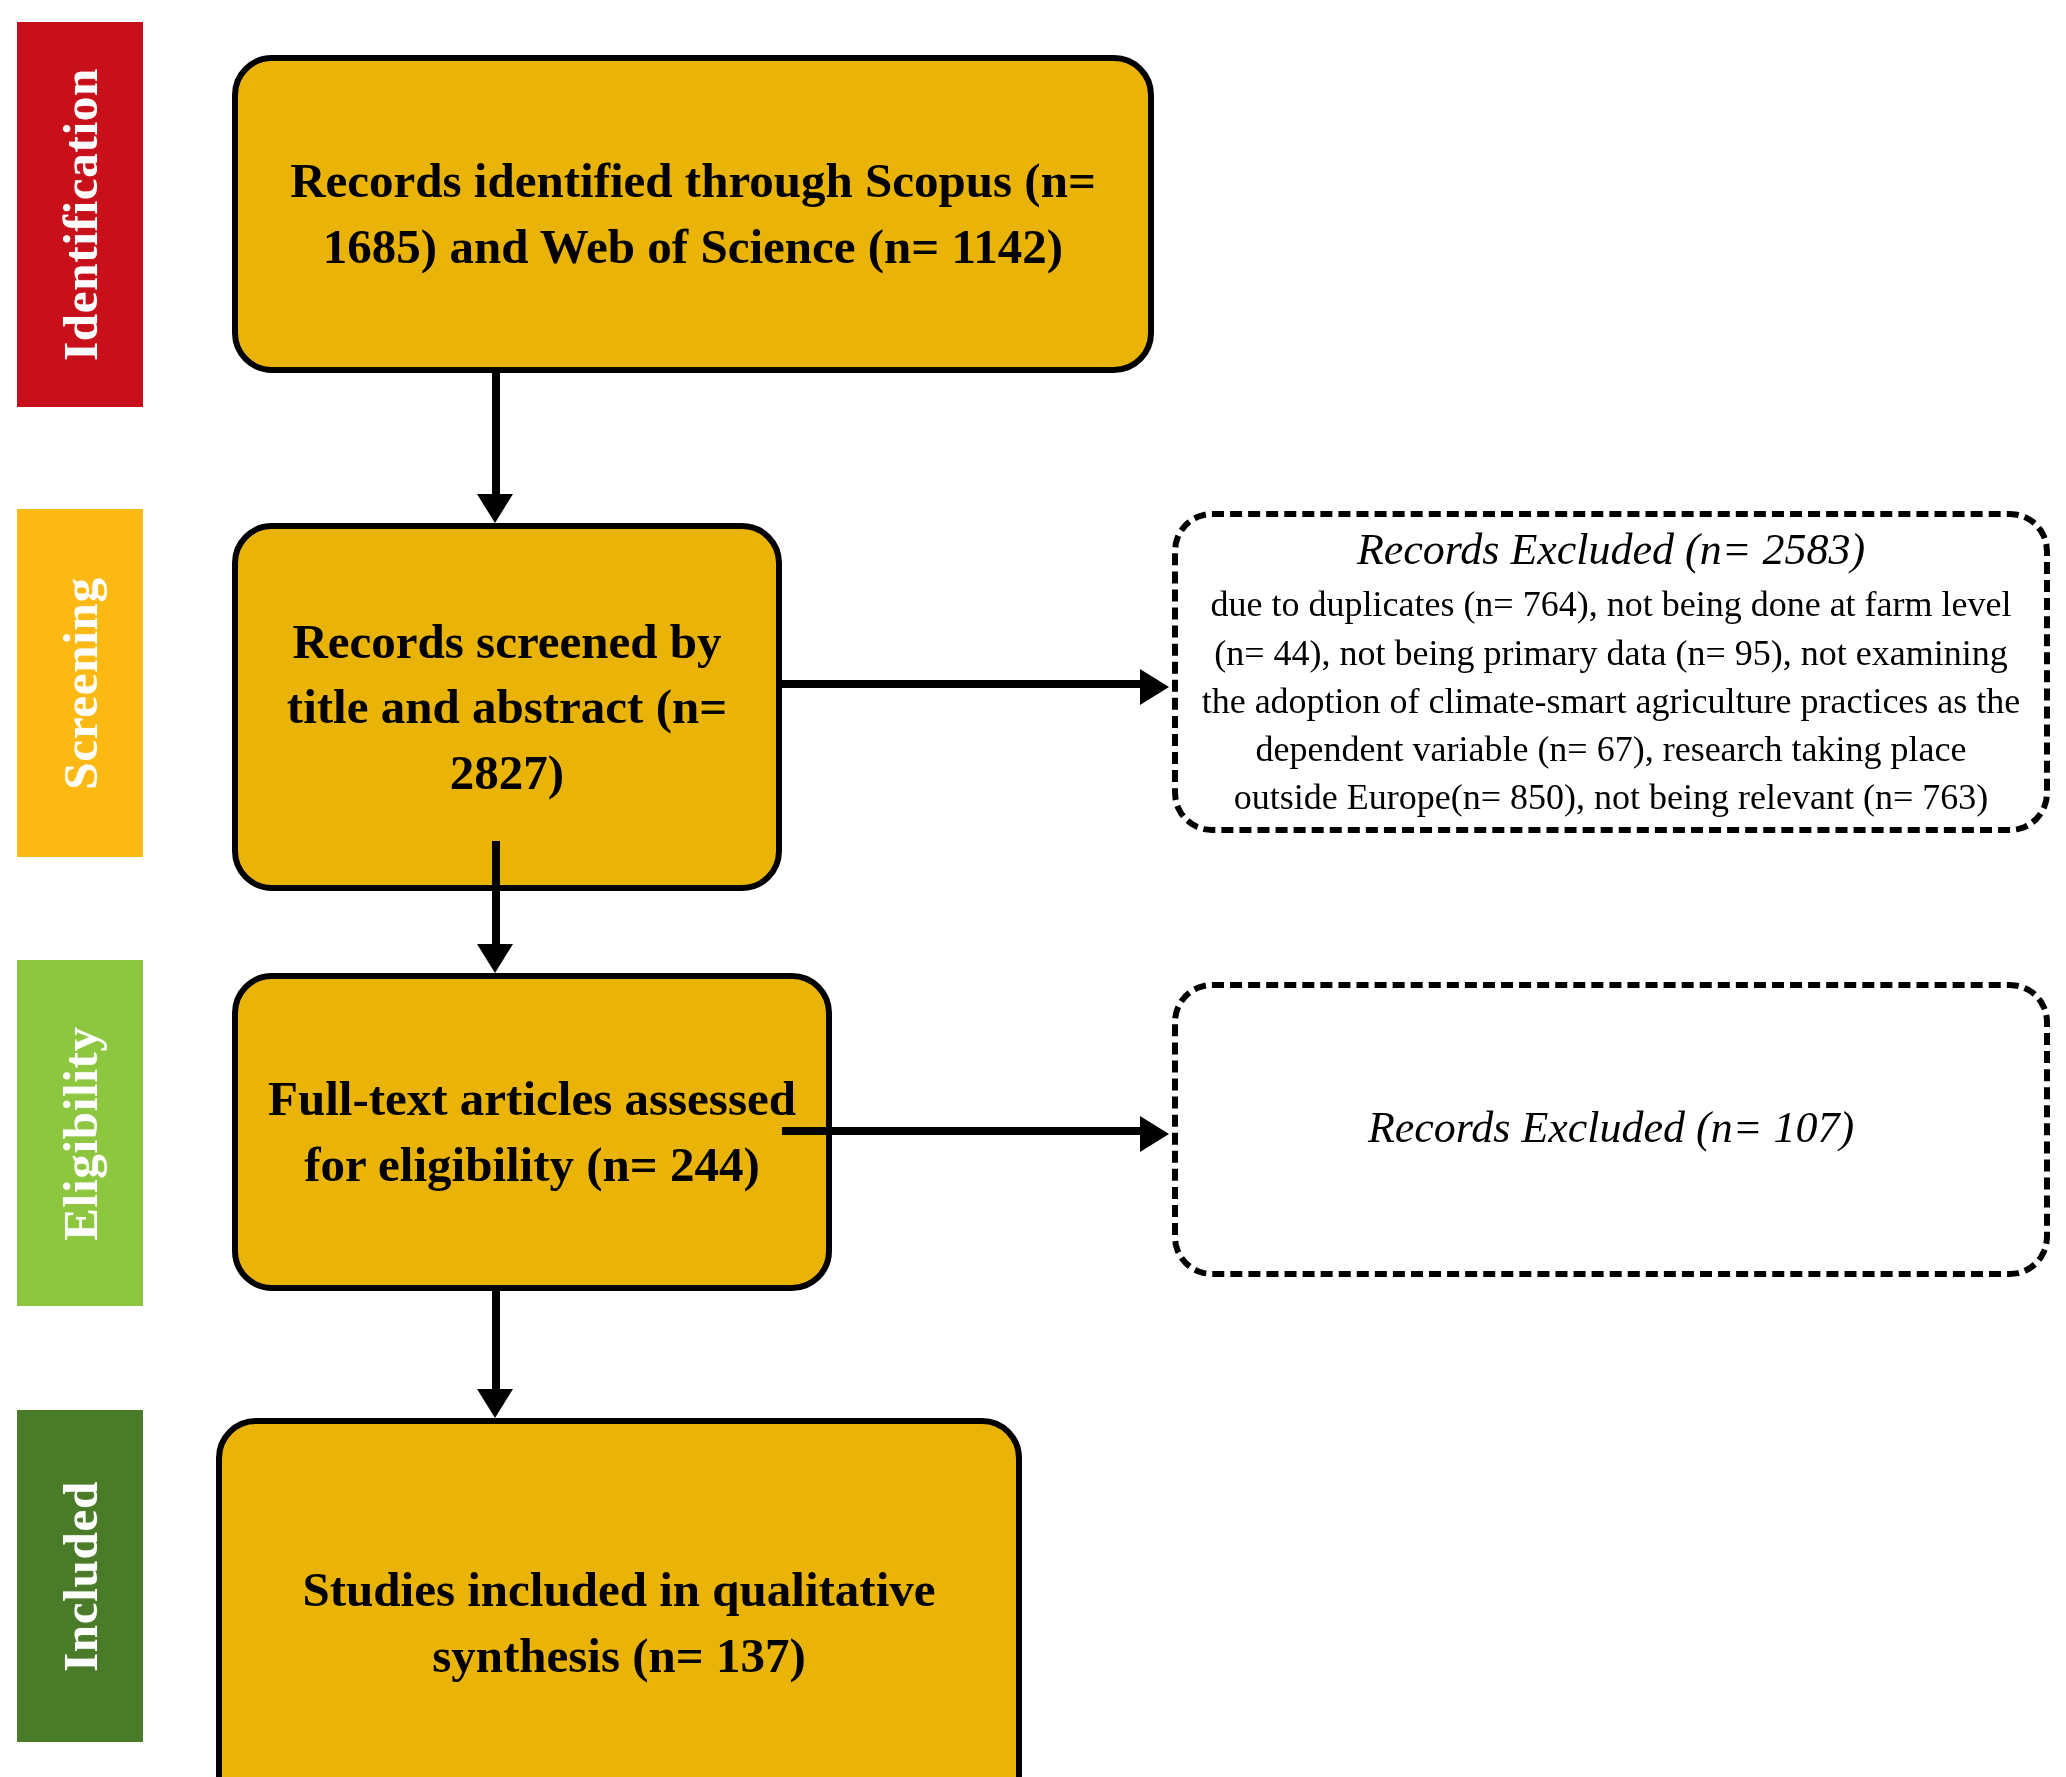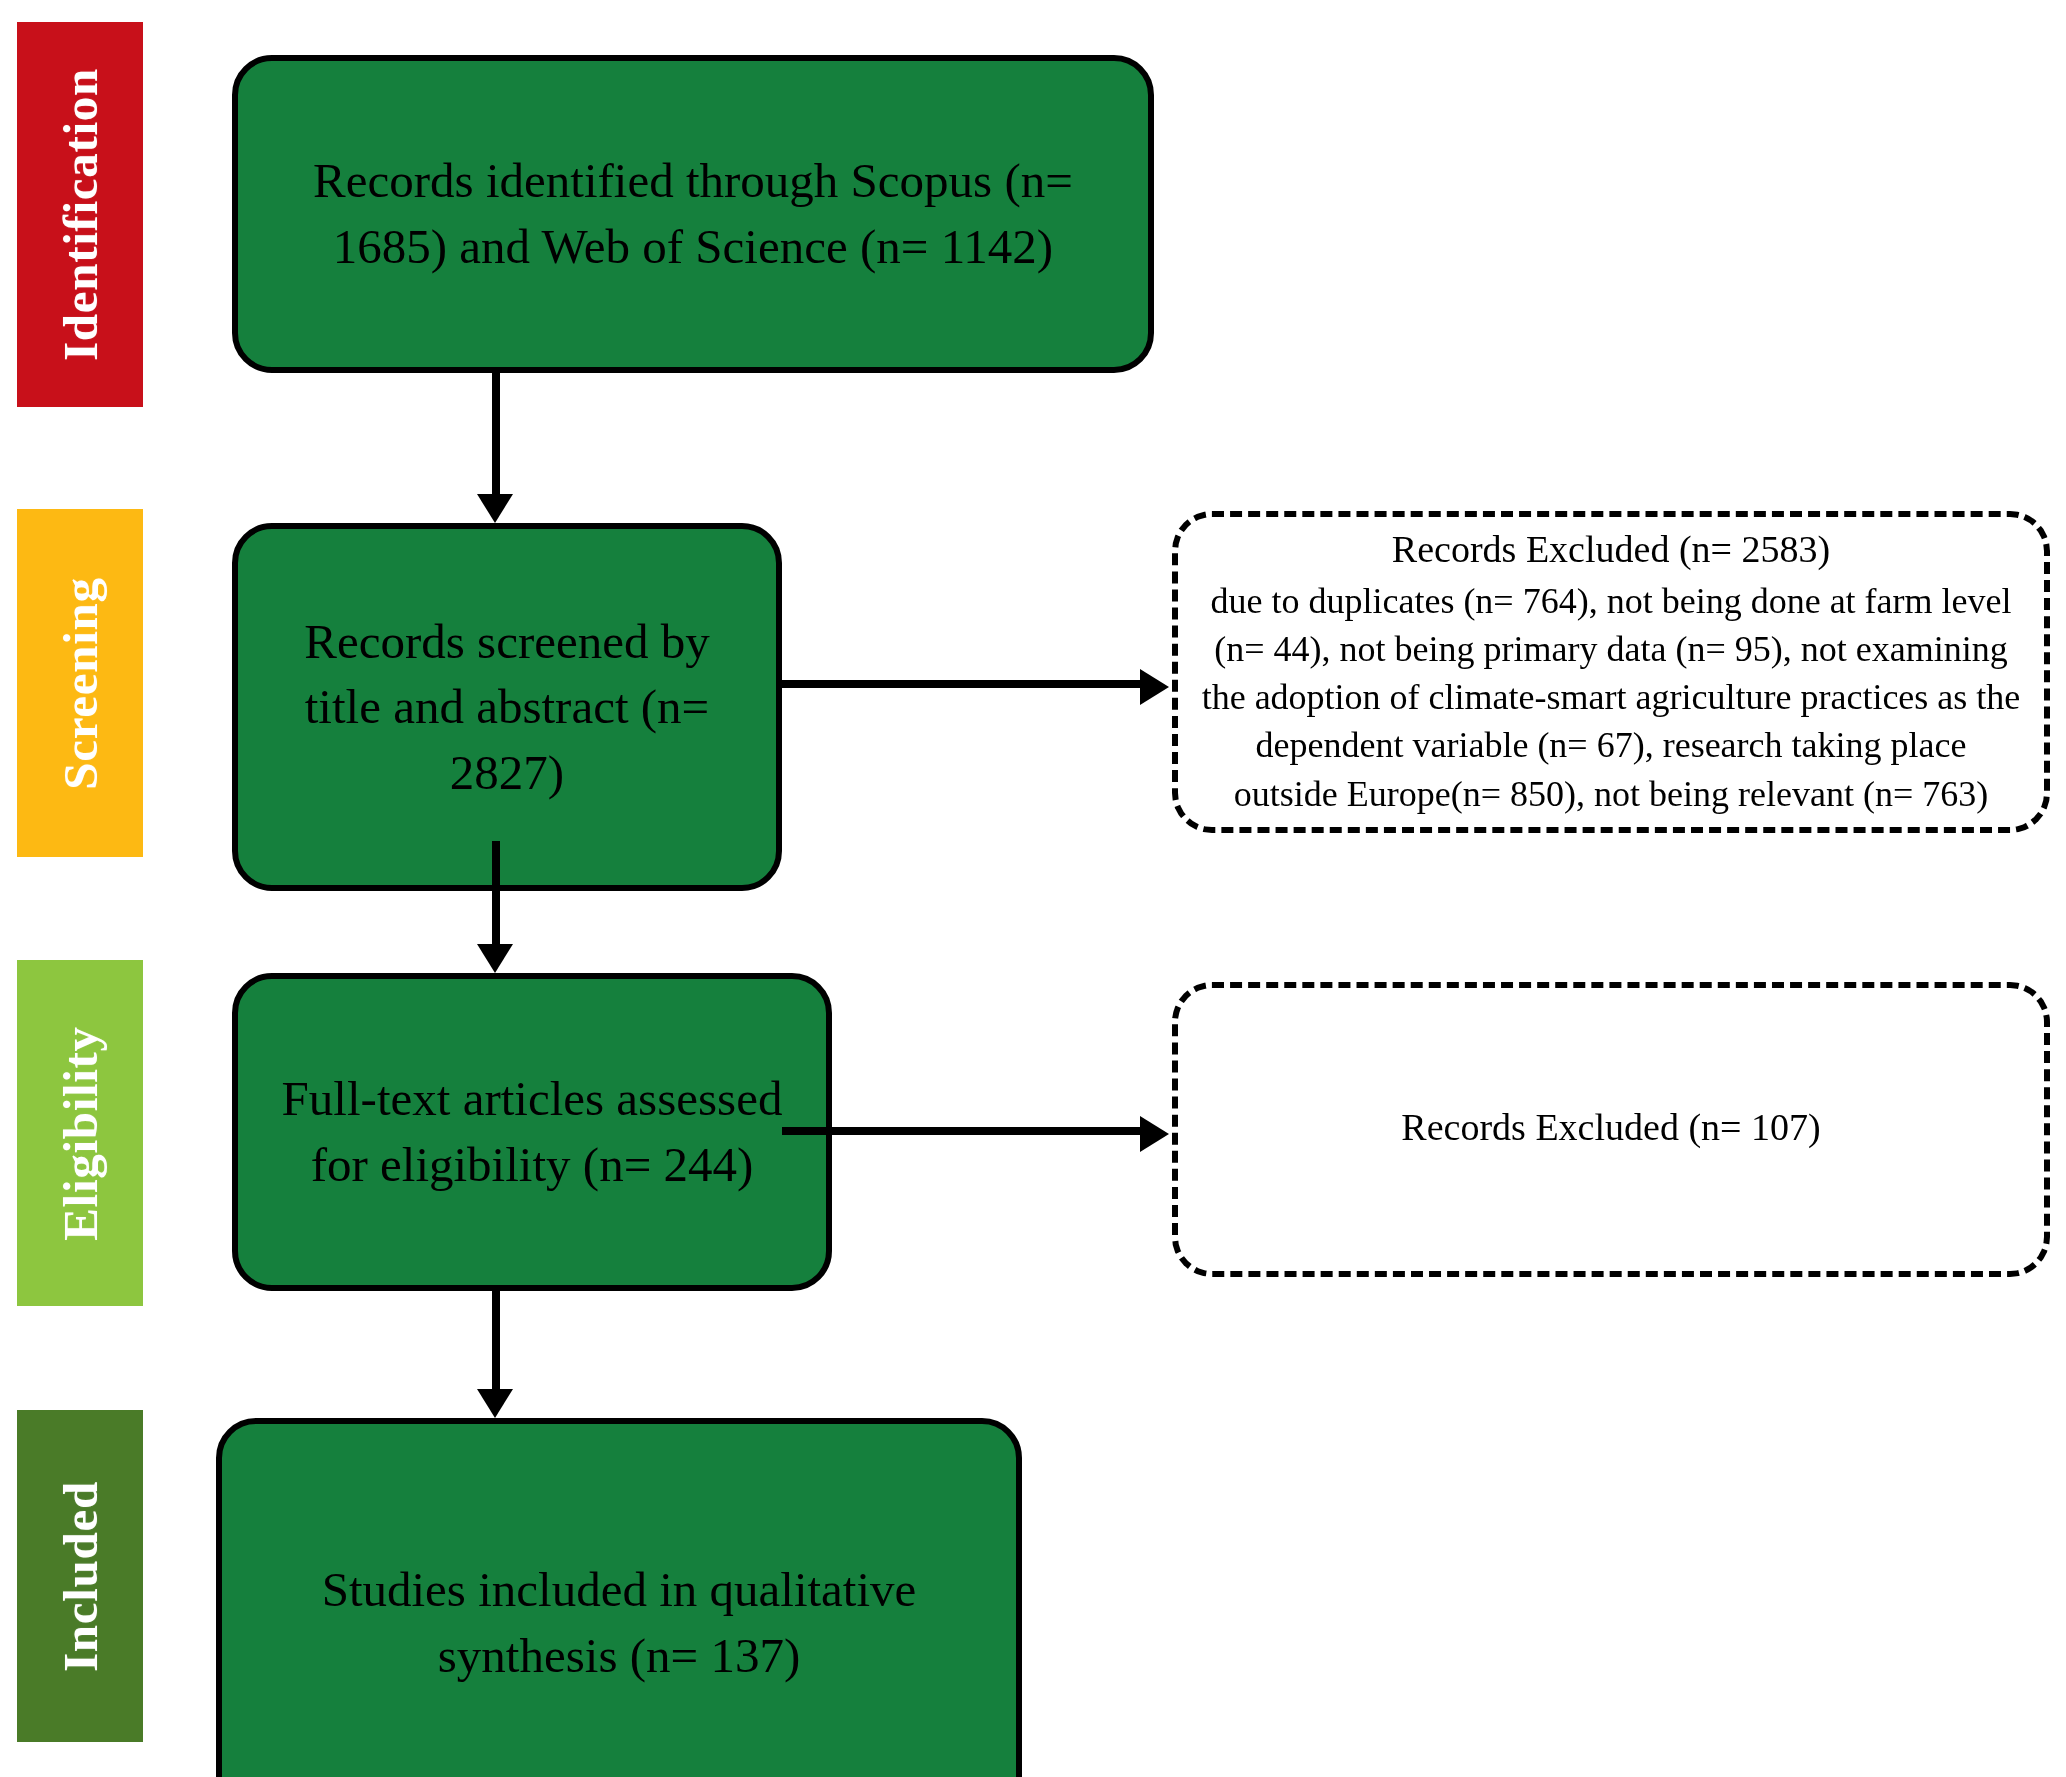--- a/index.html
+++ b/index.html
@@ -46,27 +46,28 @@
   #bar-screening .stage-label      { font-size: 49px; }
   #bar-eligibility .stage-label    { font-size: 49px; }
   #bar-included .stage-label       { font-size: 49px; }
 
   
   .flow-box {
     position: absolute;
     box-sizing: border-box;
     border: 6.1px solid #000000;
     border-radius: 40px;
-    background: #15803d;
+    background: #eab308;
     display: flex;
     align-items: center;
     justify-content: center;
     text-align: center;
     color: #000000;
     padding: 26px 23px;
+    font-weight: bold;
   }
   .flow-box .box-text {
     font-family: "Liberation Serif", "DejaVu Serif", serif;
     font-size: 48px;
     line-height: 1.34;
   }
 
   #box-identified { left: 232px; top: 55px;   width: 922px; height: 318px; }
   #box-screened   { left: 232px; top: 523px;  width: 550px;  height: 368px; }
   #box-fulltext   { left: 232px; top: 973px; width: 600px;  height: 318px; }
@@ -87,23 +88,24 @@
     display: flex;
     flex-direction: column;
     align-items: center;
     justify-content: center;
     text-align: center;
     color: #000000;
     padding: 6.8px 23px;
   }
   .excluded-box .excl-title {
     font-family: "Liberation Serif", "DejaVu Serif", serif;
-    font-size: 38px;
+    font-size: 44px;
     line-height: 1.22;
     margin-bottom: 4.1px;
+    font-style: italic;
   }
   .excluded-box .excl-body {
     font-family: "Liberation Serif", "DejaVu Serif", serif;
     font-size: 36px;
     line-height: 1.34;
   }
 
   #excluded-screening  { left: 1172px; top: 511px;  width: 878px; height: 322px; }
   #excluded-eligibility { left: 1172px; top: 982px; width: 878px; height: 295px; gap: 16px; }
 

